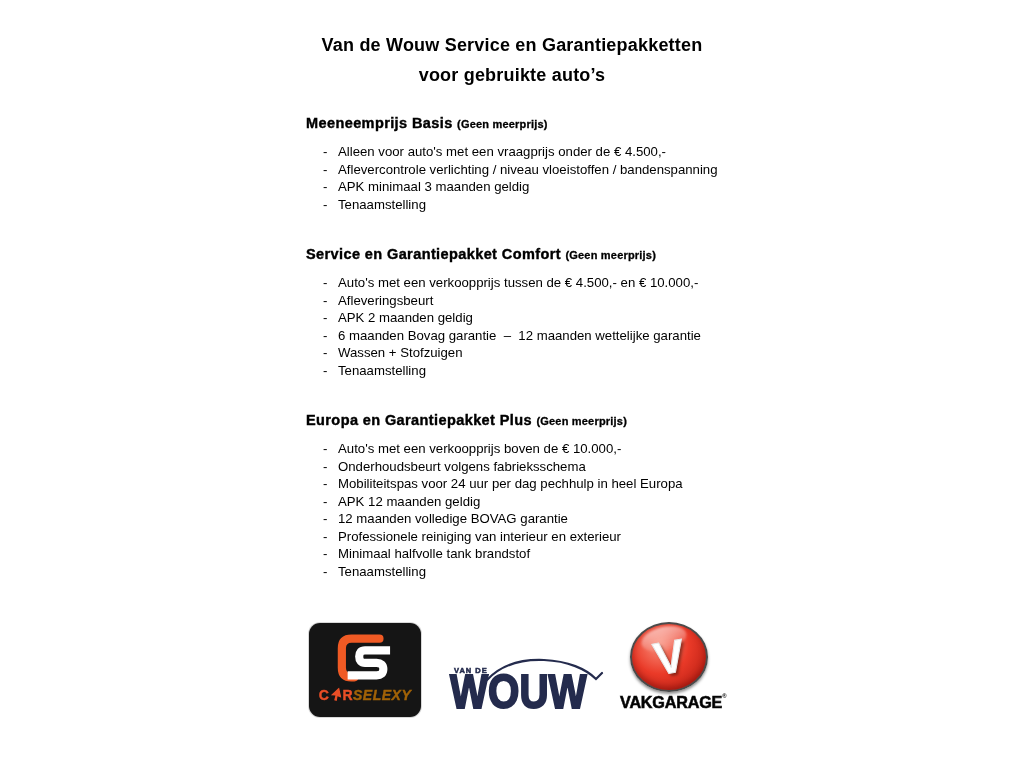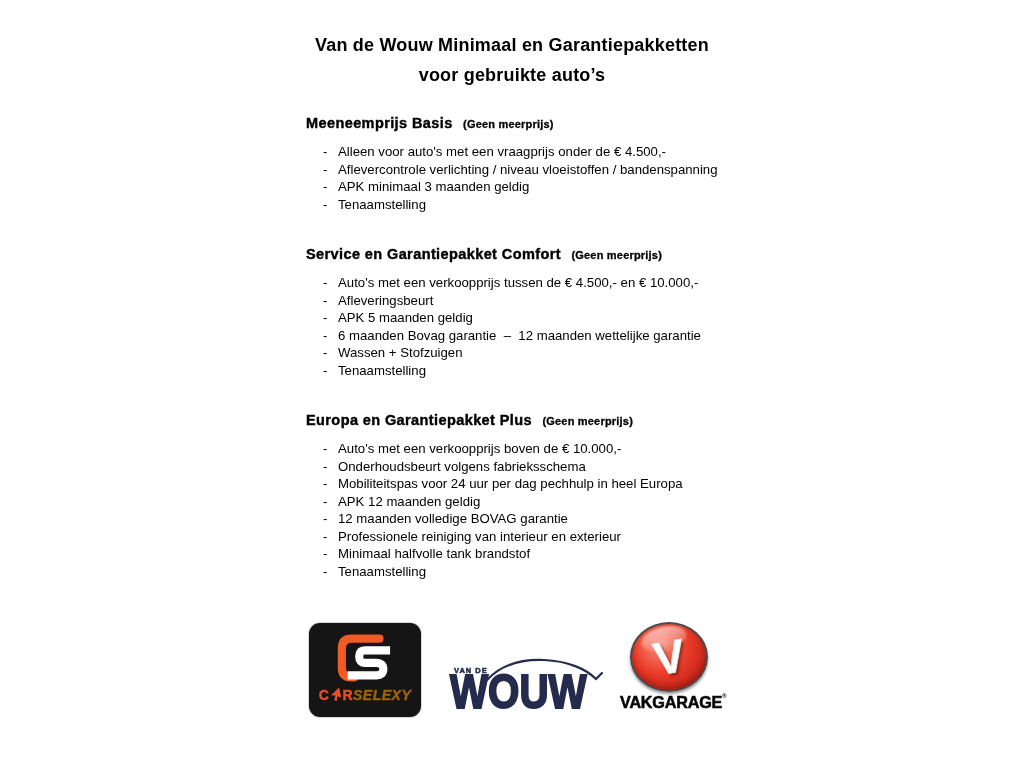--- a/index.html
+++ b/index.html
@@ -12,21 +12,21 @@
   .doc-title { margin:0; padding-top:30px; text-align:center; font-weight:bold; }
   .doc-title .tline { display:block; font-size:18px; line-height:30px; letter-spacing:0.2px; }
 
   
   .content { margin:24px 0 0 306px; width:480px; }
   .pkg-section { margin:0 0 32px 0; }
   .pkg-heading {
     margin:0 0 10px 0; font-size:14.5px; line-height:18px; font-weight:bold;
     letter-spacing:0.4px; -webkit-text-stroke:0.4px #000;
   }
-  .pkg-note { font-size:11px; letter-spacing:0.2px; margin-left:6px; -webkit-text-stroke:0.3px #000; }
+  .pkg-note { font-size:11px; letter-spacing:0.2px; margin-left:0; -webkit-text-stroke:0.3px #000; }
   .pkg-list { list-style:none; margin:0; padding:0 0 0 17px; }
   .pkg-list li { display:flex; font-size:13.2px; line-height:17.5px; }
   .pkg-list .dash { width:15px; flex:0 0 15px; }
   .pkg-list .item-text { white-space:pre-wrap;text-align:right; }
 
   
   .logos { position:absolute; left:0; top:0; width:100%; height:100%; pointer-events:none; }
 
   
   .logo-carselexy {
@@ -82,21 +82,21 @@
     -webkit-text-stroke:0.6px #111; transform:scaleX(0.98); white-space:nowrap;
   }
   .vg-label sup { font-size:6px; -webkit-text-stroke:0; vertical-align:top; }
 </style>
 </head>
 <body>
 
 <div class="page">
 
   <h1 class="doc-title">
-    <span class="tline">Van de Wouw Minimaal en Garantiepakketten</span>
+    <span class="tline">Van de Wouw Service en Garantiepakketten</span>
     <span class="tline">voor gebruikte auto’s</span>
   </h1>
 
   <main class="content">
 
     <section class="pkg-section">
       <h2 class="pkg-heading">
         <span>Meeneemprijs Basis</span>
         <span class="pkg-note">(Geen meerprijs)</span>
       </h2>
@@ -129,21 +129,21 @@
           <li>
             <span class="dash">-</span>
             <span class="item-text">Auto's met een verkoopprijs tussen de € 4.500,- en € 10.000,-</span>
           </li>
           <li>
             <span class="dash">-</span>
             <span class="item-text">Afleveringsbeurt</span>
           </li>
           <li>
             <span class="dash">-</span>
-            <span class="item-text">APK 5 maanden geldig</span>
+            <span class="item-text">APK 2 maanden geldig</span>
           </li>
           <li>
             <span class="dash">-</span>
             <span class="item-text">6 maanden Bovag garantie  –  12 maanden wettelijke garantie</span>
           </li>
           <li>
             <span class="dash">-</span>
             <span class="item-text">Wassen + Stofzuigen</span>
           </li>
           <li>

